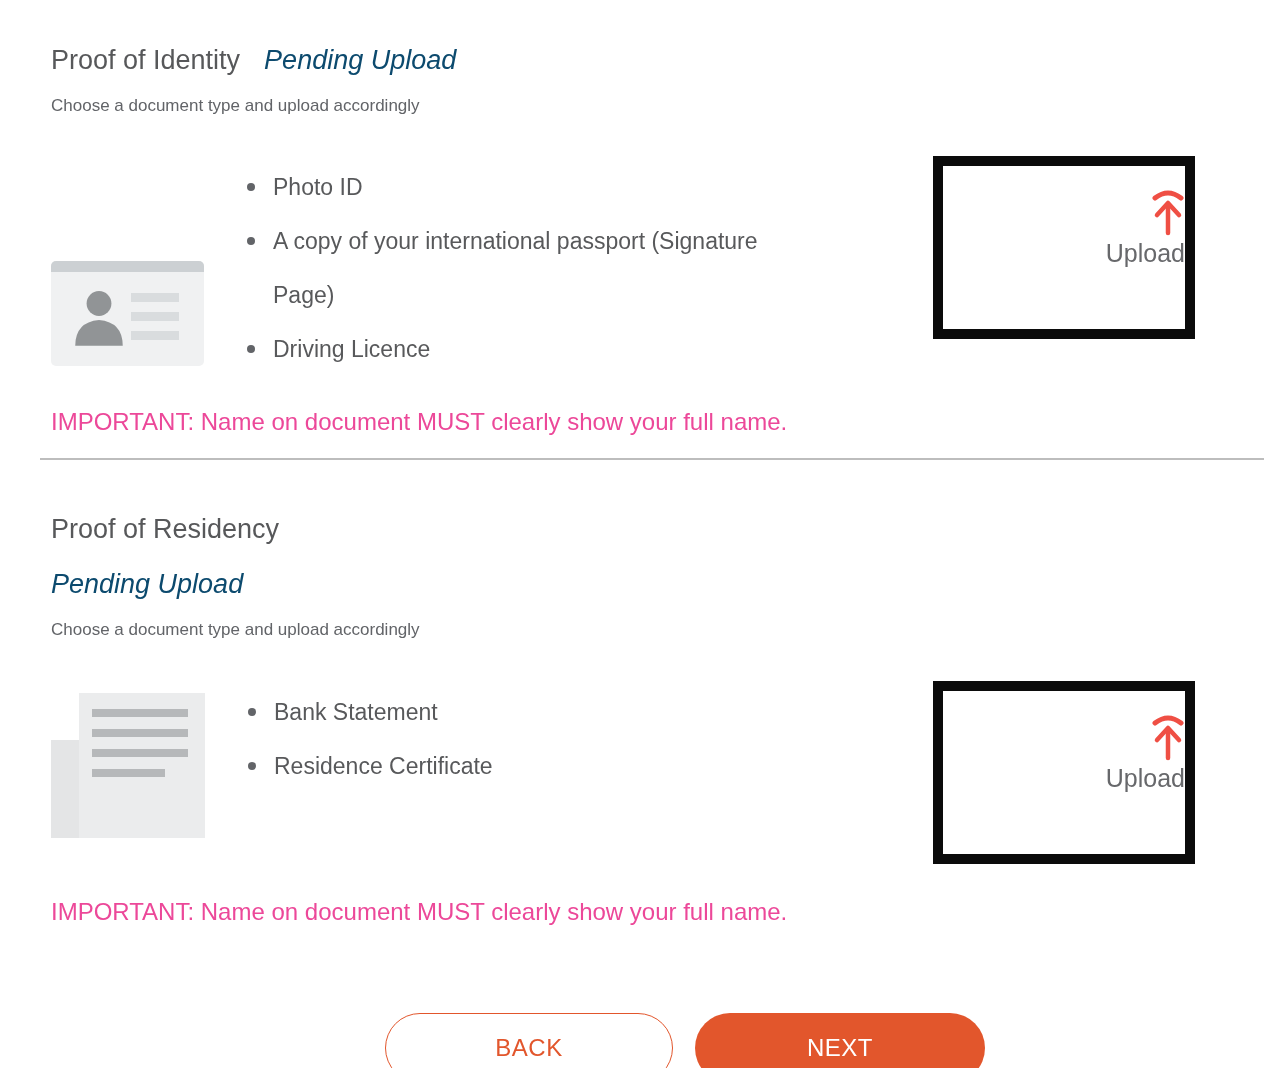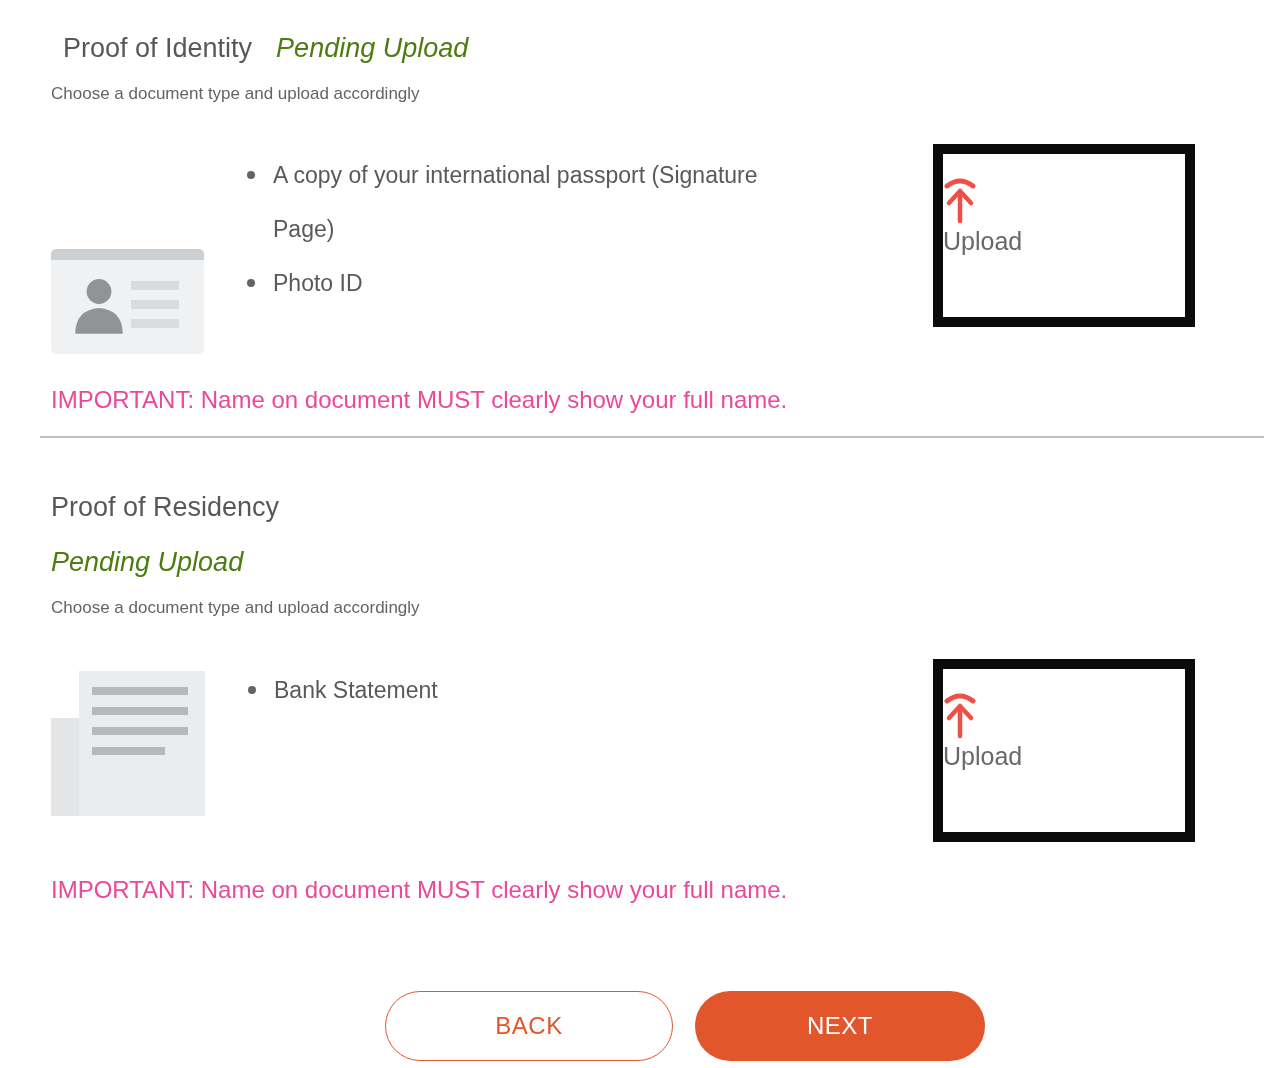--- a/index.html
+++ b/index.html
@@ -16,31 +16,31 @@
   }
   .section { padding-left: 51px; }
 
   
   .title-row {
     display: flex;
     align-items: baseline;
     gap: 24px;
     line-height: 1.15;
   }
-  .sec-identity .title-row { padding-top: 33px; margin-left: 12px; }
+  .sec-identity .title-row { padding-top: 45px; }
   .sec-residency .title-row { margin-top: 54px; flex-direction: column; }
   .section-title {
     font-size: 27px;
     font-weight: 400;
     color: #57585a;
   }
   .status-text {
     font-size: 27px;
     font-style: italic;
-    color: #4d7c0f;
+    color: #0c4a6e;
   }
   .subtitle {
     margin-top: 20px;
     font-size: 17px;
     color: #626468;
     line-height: 1.2;
   }
 
   
   .content-row {
@@ -124,21 +124,21 @@
 
   
   .upload-box {
     margin-left: auto;
     margin-right: 69px;
     width: 242px; height: 141px;
     border: 10px solid #0b0b0b;
     background: #ffffff;
     display: flex;
     flex-direction: column;
-    align-items: flex-start;
+    align-items: flex-end;
     padding-top: 22px;
     box-sizing: content-box;
     cursor: pointer;
   }
   .upload-arrow { width: 34px; height: 48px; }
   .upload-label {
     margin-top: 3px;
     font-size: 25px;
     color: #67686b;
   }
@@ -208,22 +208,23 @@
           <circle cx="30" cy="15" r="12" fill="#919496"></circle>
           <path d="M7 56 Q7 33 30 31 Q53 33 53 56 Z" fill="#919496"></path>
         </svg>
         <div class="line l1"></div>
         <div class="line l2"></div>
         <div class="line l3"></div>
       </div>
     </div>
 
     <ul class="doc-list">
+      <li>Photo ID</li>
       <li>A copy of your international passport (Signature Page)</li>
-      <li>Photo ID</li>
+      <li>Driving Licence</li>
     </ul>
 
     <div class="upload-box">
       <svg class="upload-arrow" viewBox="0 0 34 48" fill="none">
         <path d="M4 10 Q17 0 30 10" stroke="#ef4f44" stroke-width="5" stroke-linecap="round" fill="none"></path>
         <path d="M6 27 L17 15 L28 27" stroke="#ef4f44" stroke-width="4.5" stroke-linecap="round" stroke-linejoin="round" fill="none"></path>
         <path d="M17 16 L17 45" stroke="#ef4f44" stroke-width="4.5" stroke-linecap="round" fill="none"></path>
       </svg>
       <div class="upload-label">Upload</div>
     </div>
@@ -249,20 +250,21 @@
           <div class="dline d1"></div>
           <div class="dline d2"></div>
           <div class="dline d3"></div>
           <div class="dline d4"></div>
         </div>
       </div>
     </div>
 
     <ul class="doc-list">
       <li>Bank Statement</li>
+      <li>Residence Certificate</li>
     </ul>
 
     <div class="upload-box">
       <svg class="upload-arrow" viewBox="0 0 34 48" fill="none">
         <path d="M4 10 Q17 0 30 10" stroke="#ef4f44" stroke-width="5" stroke-linecap="round" fill="none"></path>
         <path d="M6 27 L17 15 L28 27" stroke="#ef4f44" stroke-width="4.5" stroke-linecap="round" stroke-linejoin="round" fill="none"></path>
         <path d="M17 16 L17 45" stroke="#ef4f44" stroke-width="4.5" stroke-linecap="round" fill="none"></path>
       </svg>
       <div class="upload-label">Upload</div>
     </div>

